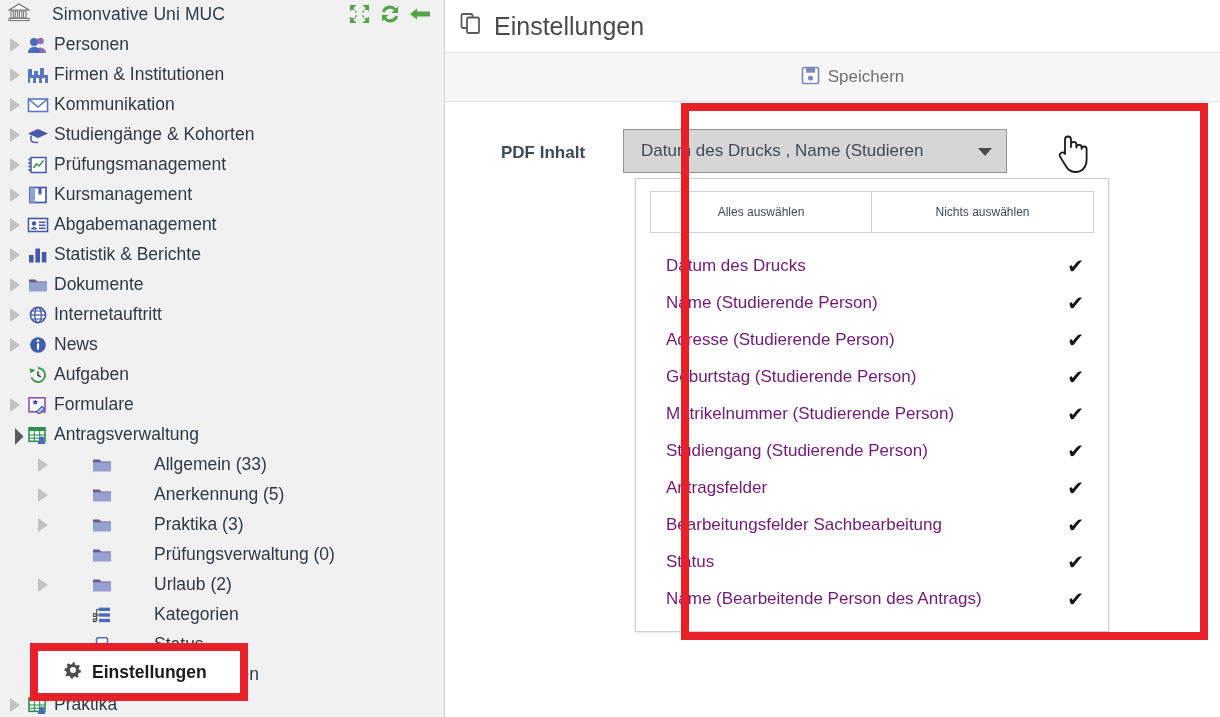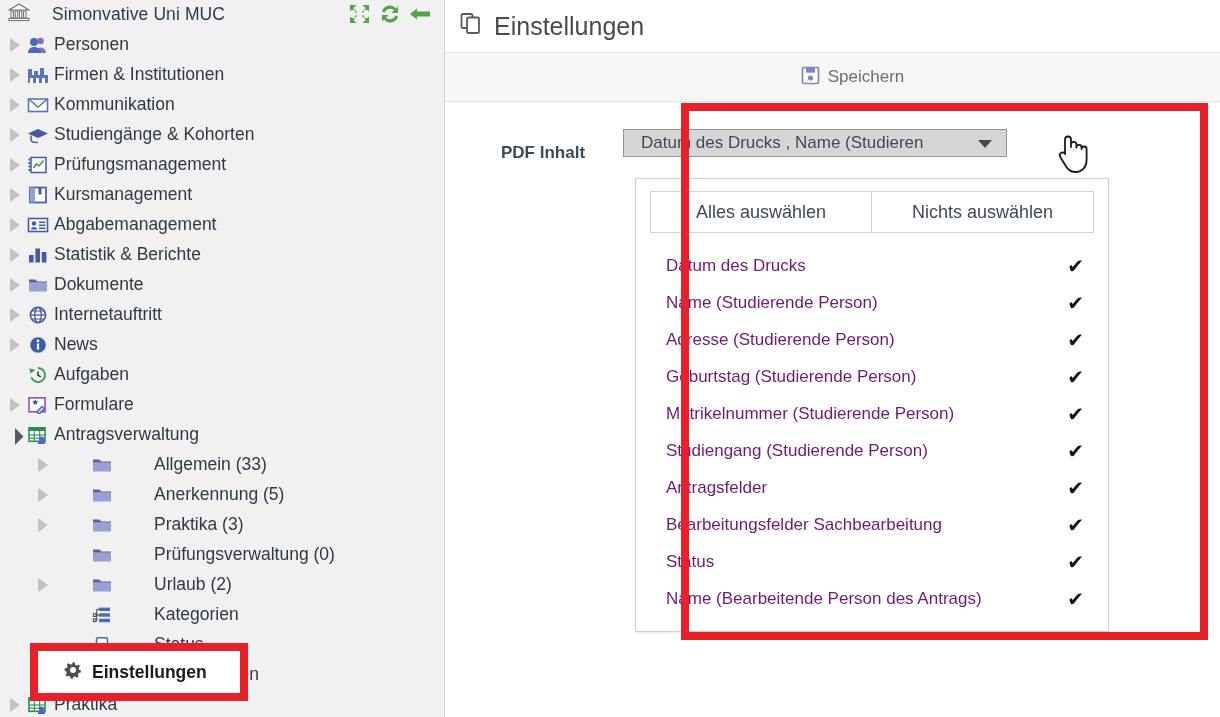--- a/index.html
+++ b/index.html
@@ -70,21 +70,21 @@
 
   .form-row{display:flex;align-items:flex-start;padding-top:27px;}
   .form-label{
     width:178px;padding-left:56px;box-sizing:border-box;
     font-size:17px;font-weight:bold;color:#3b4a5a;padding-top:14px;
   }
 
   
   .ms-wrap{position:relative;}
   .ms-button{
-    width:384px;height:28px;box-sizing:border-box;
+    width:384px;height:44px;box-sizing:border-box;
     background:#d6d6d6;border:1px solid #949494;
     display:flex;align-items:center;position:relative;cursor:pointer;
   }
   .ms-button .ms-text{
     font-size:17px;color:#3e4a58;padding-left:17px;
     white-space:nowrap;overflow:hidden;text-overflow:clip;
     max-width:340px;
   }
   .ms-caret{
     position:absolute;right:14px;top:50%;margin-top:-3px;
@@ -95,21 +95,21 @@
     position:absolute;left:12px;top:49px;width:474px;box-sizing:border-box;
     background:#ffffff;border:1px solid #d0d0d0;
     box-shadow:0 1px 3px rgba(0,0,0,.10);
     padding:12px 0 14px 0;
   }
   .ms-actions{display:flex;margin:0 14px 14px 14px;}
   .ms-actions .act{
     flex:1 1 50%;height:42px;box-sizing:border-box;
     border:1px solid #d2d2d2;background:#ffffff;
     display:flex;align-items:center;justify-content:center;
-    font-size:18px;color:#3e4a58;cursor:pointer;
+    font-size:12px;color:#3e4a58;cursor:pointer;
   }
   .ms-actions .act + .act{border-left:none;}
   .ms-list{padding:0 0 0 0;}
   .ms-item{
     display:flex;align-items:center;height:37px;padding:0 18px 0 30px;cursor:pointer;
   }
   .ms-item .mtext{font-size:17px;color:#701a75;flex:1 1 auto;white-space:nowrap;}
   .ms-item .mcheck{font-size:20px;color:#141414;line-height:1;padding-right:6px;}
 
   

